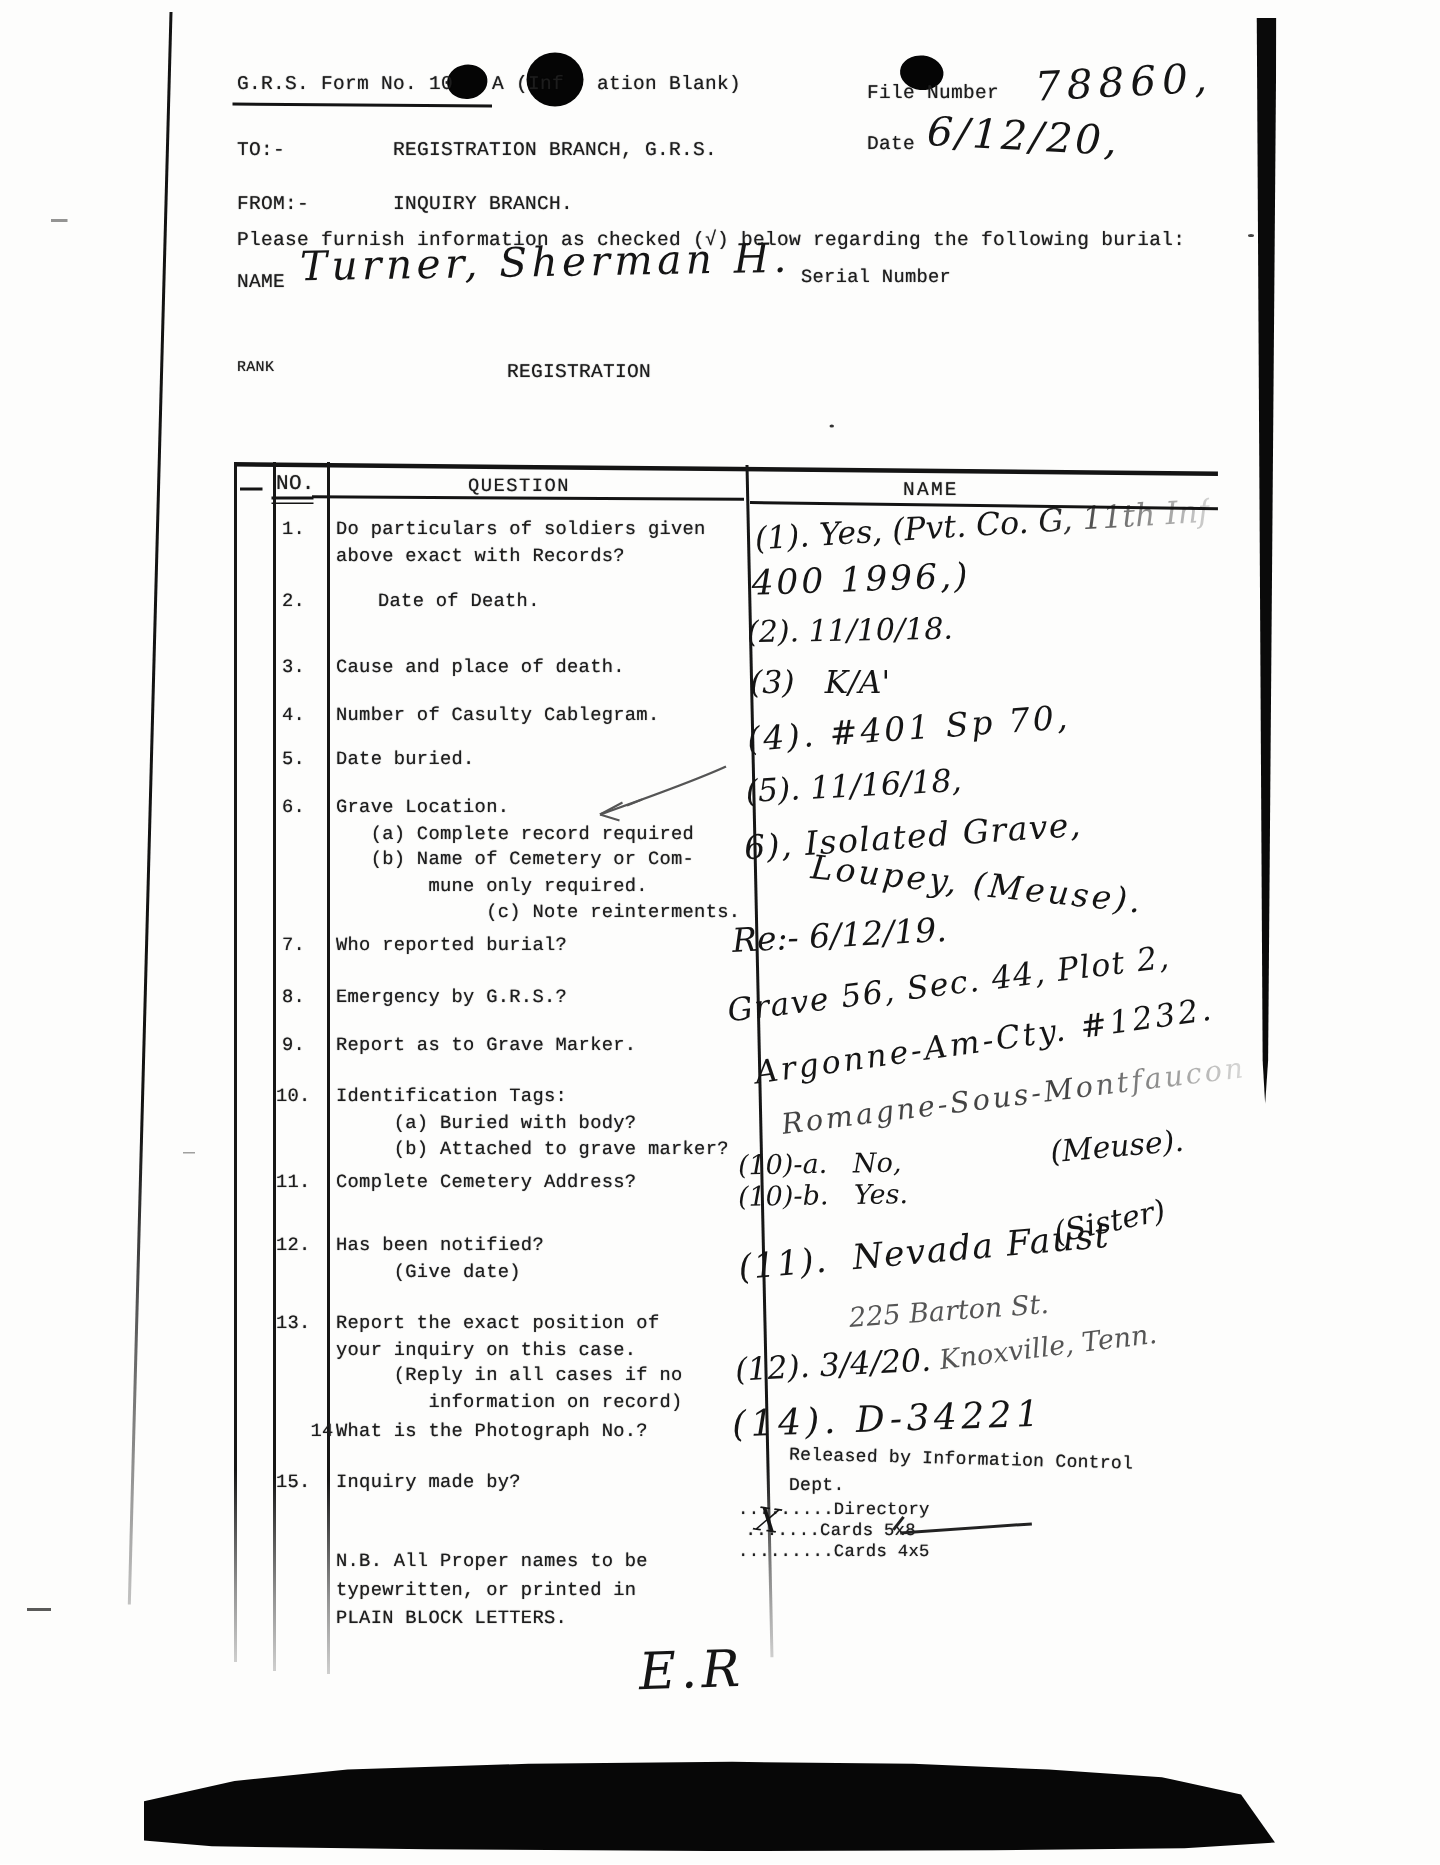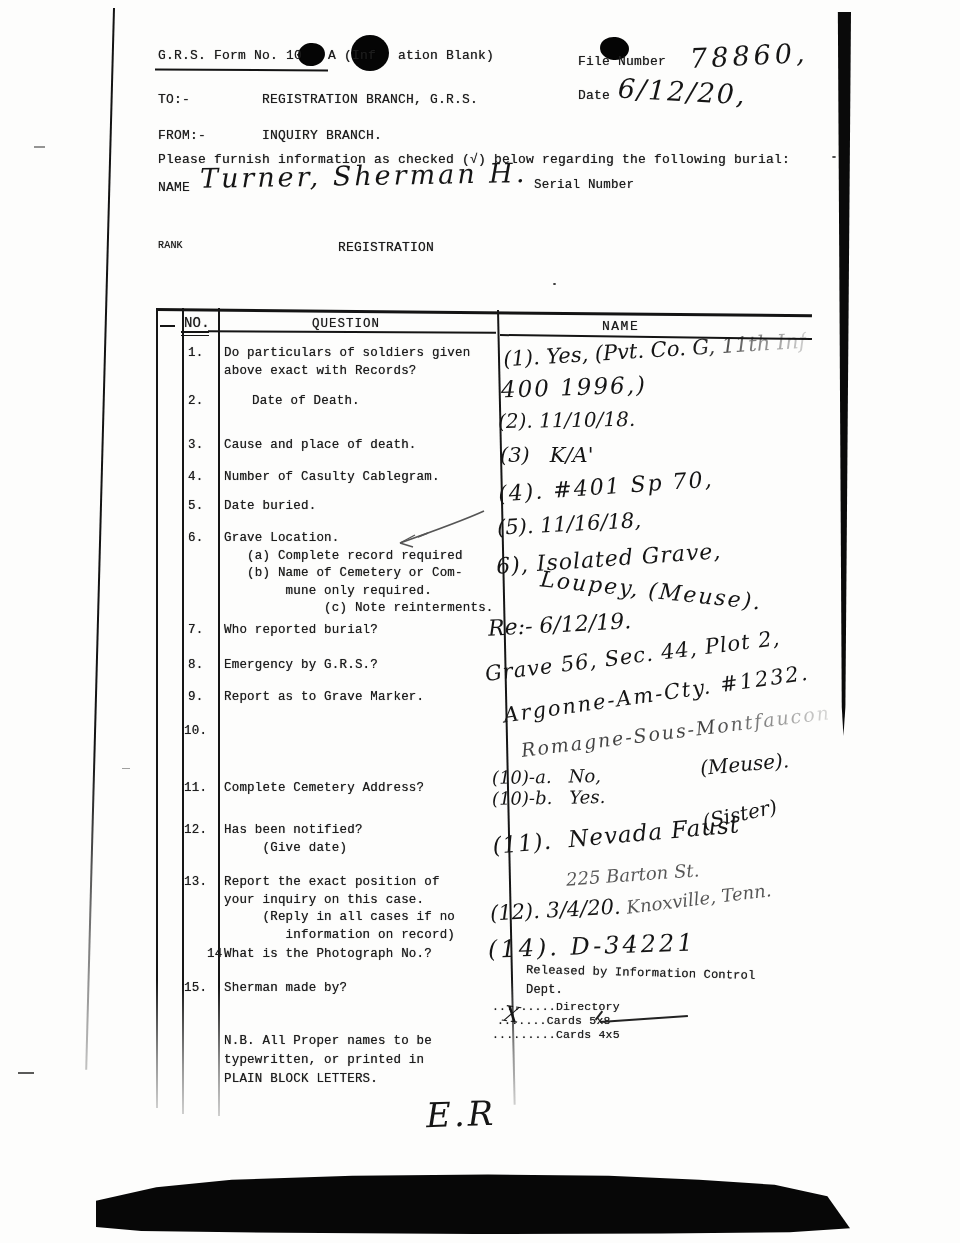--- a/index.html
+++ b/index.html
@@ -95,34 +95,37 @@
    (b) Name of Cemetery or Com-
         mune only required.
              (c) Note reinterments.</span>
   <span class="abs typed qtext" style="left:188px;top:622px;">7.</span>
   <span class="abs typed qtext" style="left:224px;top:622px;">Who reported burial?</span>
   <span class="abs typed qtext" style="left:188px;top:657px;">8.</span>
   <span class="abs typed qtext" style="left:224px;top:657px;">Emergency by G.R.S.?</span>
   <span class="abs typed qtext" style="left:188px;top:689px;">9.</span>
   <span class="abs typed qtext" style="left:224px;top:689px;">Report as to Grave Marker.</span>
   <span class="abs typed qtext" style="left:184px;top:723px;">10.</span>
+  <span class="abs typed qtext" style="left:224px;top:723px;">Identification Tags:
+     (a) Buried with body?
+     (b) Attached to grave marker?</span>
   <span class="abs typed qtext" style="left:184px;top:780px;">11.</span>
   <span class="abs typed qtext" style="left:224px;top:780px;">Complete Cemetery Address?</span>
   <span class="abs typed qtext" style="left:184px;top:822px;">12.</span>
   <span class="abs typed qtext" style="left:224px;top:822px;">Has been notified?
      (Give date)</span>
   <span class="abs typed qtext" style="left:184px;top:874px;">13.</span>
   <span class="abs typed qtext" style="left:224px;top:874px;">Report the exact position of
 your inquiry on this case.
      (Reply in all cases if no
         information on record)</span>
   <span class="abs typed qtext" style="left:184px;top:946px;padding-left:23px;">14.</span>
   <span class="abs typed qtext" style="left:224px;top:946px;">What is the Photograph No.?</span>
   <span class="abs typed qtext" style="left:184px;top:980px;">15.</span>
-  <span class="abs typed qtext" style="left:224px;top:980px;">Sherman made by?</span>
+  <span class="abs typed qtext" style="left:224px;top:980px;">Inquiry made by?</span>
 
   <span class="abs typed" style="left:224px;top:1032px;font-size:12.5px;line-height:19px;">N.B. All Proper names to be
 typewritten, or printed in
 PLAIN BLOCK LETTERS.</span>
 
   <span class="abs hw fade-tail" style="left:503px;top:338px;font-size:21px;transform:rotate(-3.5deg);">(1). Yes, (Pvt. Co. G, 11th Inf</span>
   <span class="abs hw" style="left:501px;top:374px;font-size:23px;letter-spacing:2px;transform:rotate(-2deg);">400 1996,)</span>
   <span class="abs hw" style="left:498px;top:408px;font-size:20px;transform:rotate(-1deg);">(2). 11/10/18.</span>
   <span class="abs hw" style="left:500px;top:443px;font-size:21px;">(3)   K/A'</span>
   <span class="abs hw" style="left:498px;top:474px;font-size:22px;letter-spacing:2px;transform:rotate(-4deg);">(4). #401 Sp 70,</span>

